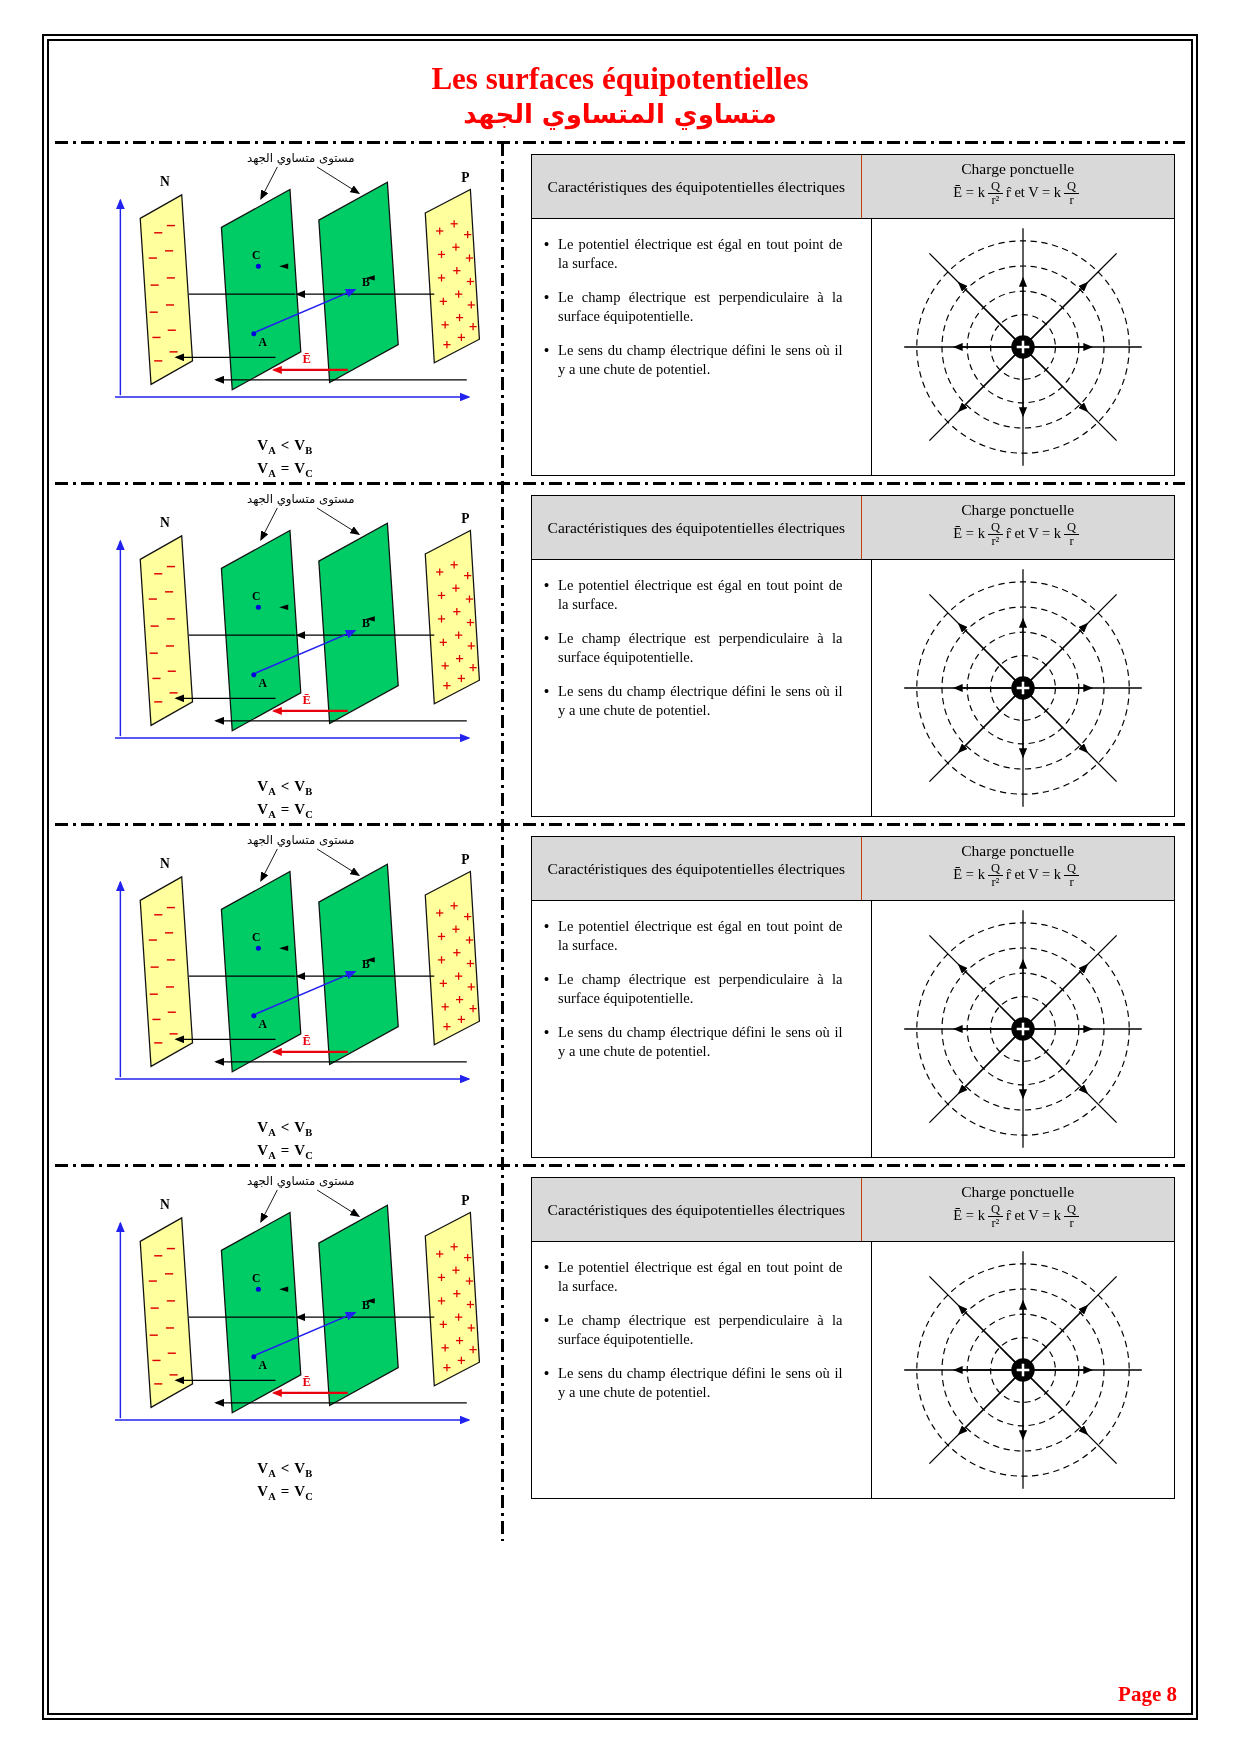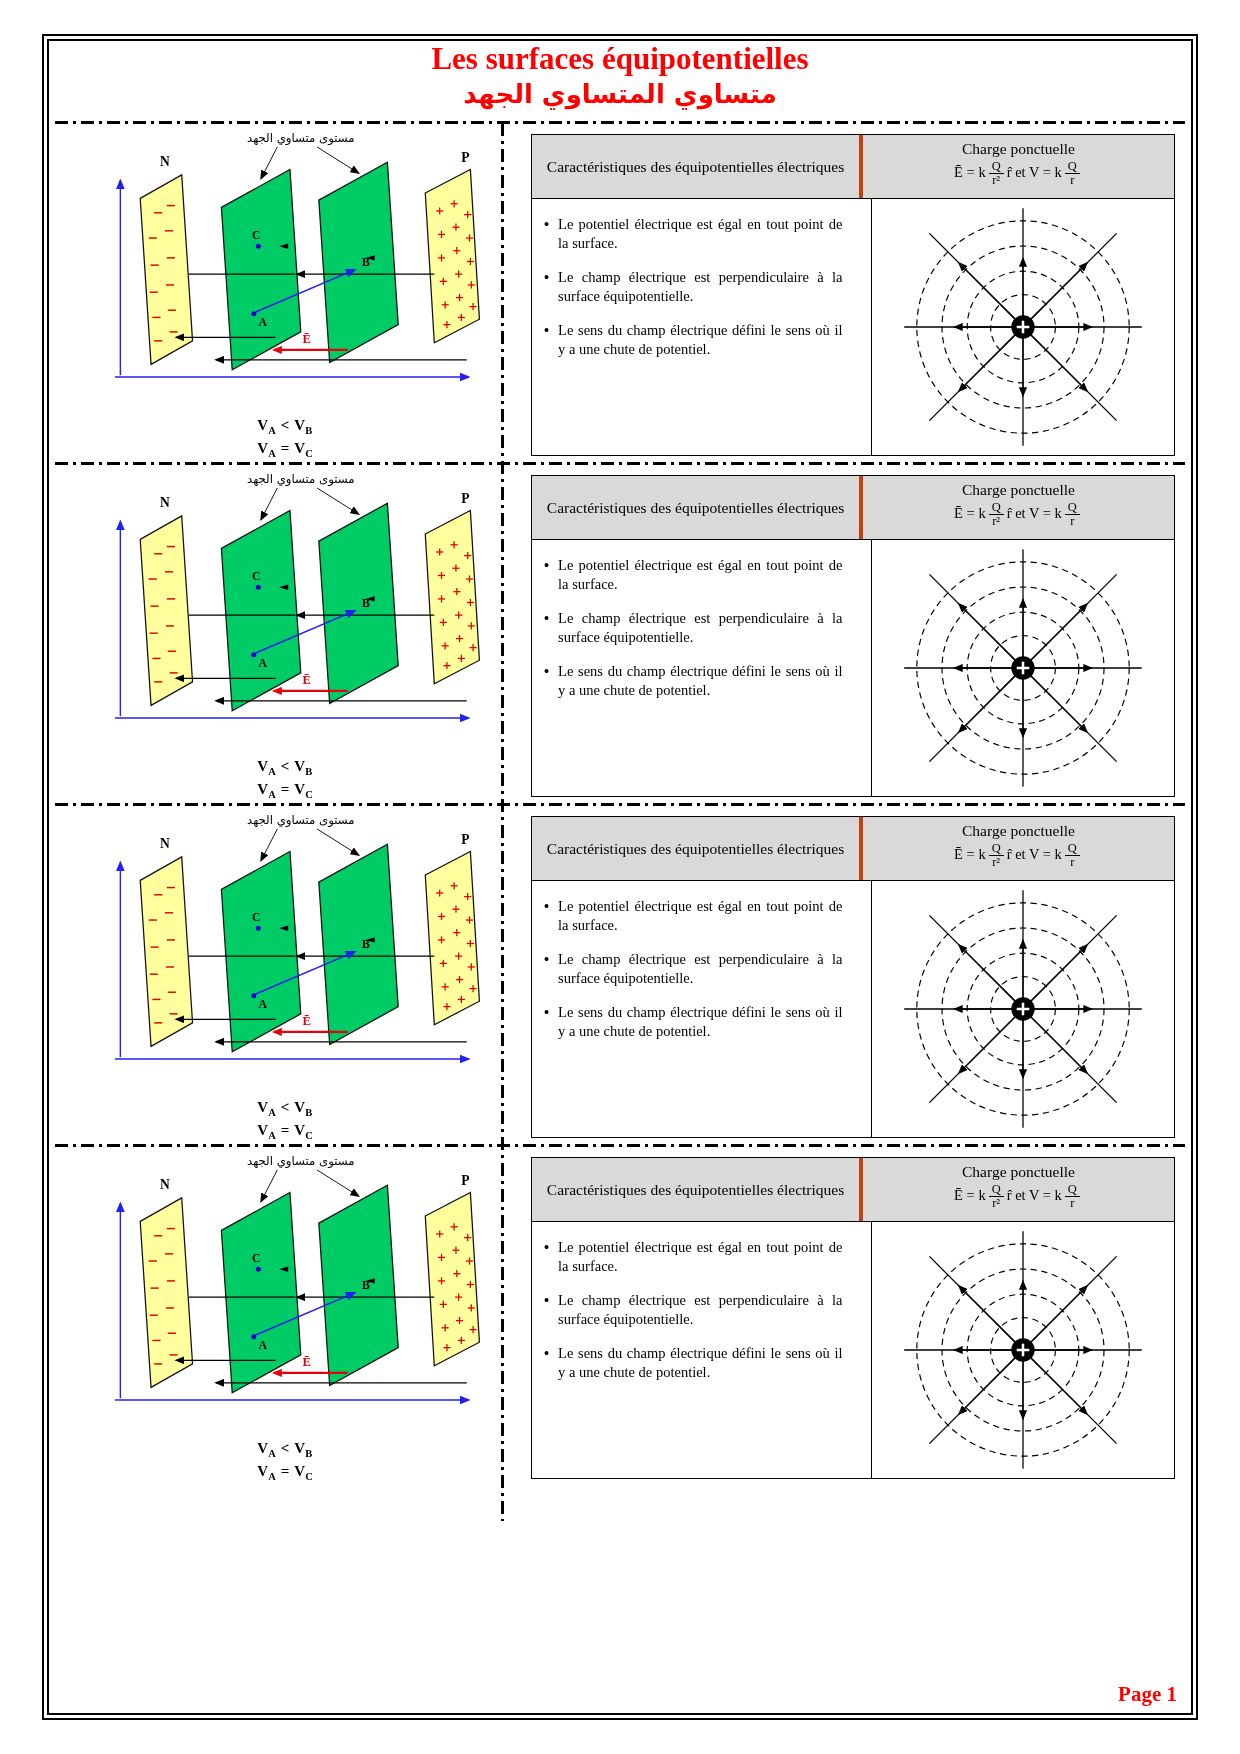--- a/index.html
+++ b/index.html
@@ -1,36 +1,36 @@
 <!DOCTYPE html>
 <html><head>
 <meta charset="utf-8">
 <style>
   html,body{margin:0;padding:0;background:#ffffff;}
   body{width:1240px;height:1754px;position:relative;font-family:"Liberation Serif",serif;color:#000;}
   .frame{position:absolute;left:42px;top:34px;right:42px;bottom:34px;border:7px double #000;background:#fff;}
-  .titles{text-align:center;}
+  .titles{text-align:center;margin-top:20px;}
   .title{color:#ff0000;font-weight:bold;font-size:31px;}
   .subtitle{color:#ff0000;font-weight:bold;font-size:26px;margin-top:2px;font-family:"DejaVu Sans",sans-serif;}
   #sections{position:relative;margin-top:12px;padding:0 4px;}
   .vdivider{position:absolute;left:452px;top:2px;bottom:-36px;width:3px;
     background:repeating-linear-gradient(180deg,#000 0 13px,transparent 13px 18px,#000 18px 21px,transparent 21px 26px);}
   .section-wrap{height:341px;}
   .hdivider{height:3px;margin:0 2px;
     background:repeating-linear-gradient(90deg,#000 0 13px,transparent 13px 18px,#000 18px 21px,transparent 21px 26px);}
   .section-row{display:flex;height:338px;}
   .diagram-col{width:452px;padding:4px 0 0 6px;display:flex;flex-direction:column;align-items:center;}
   svg.plates{width:436px;height:282px;display:block;}
   .vrel{text-align:left;font-weight:bold;font-size:15px;line-height:1.4;margin-top:16px;}
   .vrel .op{margin:0 5px;}
   sub{font-size:10.5px;}
   .panel-col{flex:1;padding:10px 12px 0 20px;}
   .panel{border:1.5px solid #000;background:#fff;}
   .panel-header{display:flex;background:#d9d9d9;border-bottom:1px solid #000;}
-  .ph-left{width:50%;border-right:4px solid #c2410c;padding:22px 14px;text-align:center;font-size:15.5px;line-height:1.25;display:flex;align-items:center;justify-content:center;}
+  .ph-left{width:50%;border-right:1px solid #c2410c;padding:22px 14px;text-align:center;font-size:15.5px;line-height:1.25;display:flex;align-items:center;justify-content:center;}
   .ph-right{width:50%;text-align:center;padding:5px 6px 3px 6px;font-size:15.5px;line-height:1.2;}
   .formula{font-size:14.5px;margin-top:1px;}
   .frac{display:inline-flex;flex-direction:column;align-items:center;vertical-align:middle;line-height:1.05;margin:0 3px;font-size:12.5px;}
   .frac .num{border-bottom:1.2px solid #000;padding:0 3px;}
   .panel-body{display:flex;}
   .pb-left{width:50%;border-right:1px solid #000;padding:16px 28px 8px 12px;}
   .bullet{display:flex;gap:9px;margin-bottom:15px;font-size:14.5px;text-align:justify;line-height:1.3;}
   .bullet::before{content:"\2022";font-weight:bold;}
   .pb-right{width:50%;display:flex;align-items:center;justify-content:center;padding:2px;}
   svg.charge{width:252px;height:252px;display:block;}
@@ -734,14 +734,14 @@
             </svg>
           </div>
         </div>
       </div>
     </div>
 
   </div>
 </div>
 </div>
 
-  <div class="pagenum">Page 1</div>
+  <div class="pagenum">Page 8</div>
 </div>
 
 </body></html>

